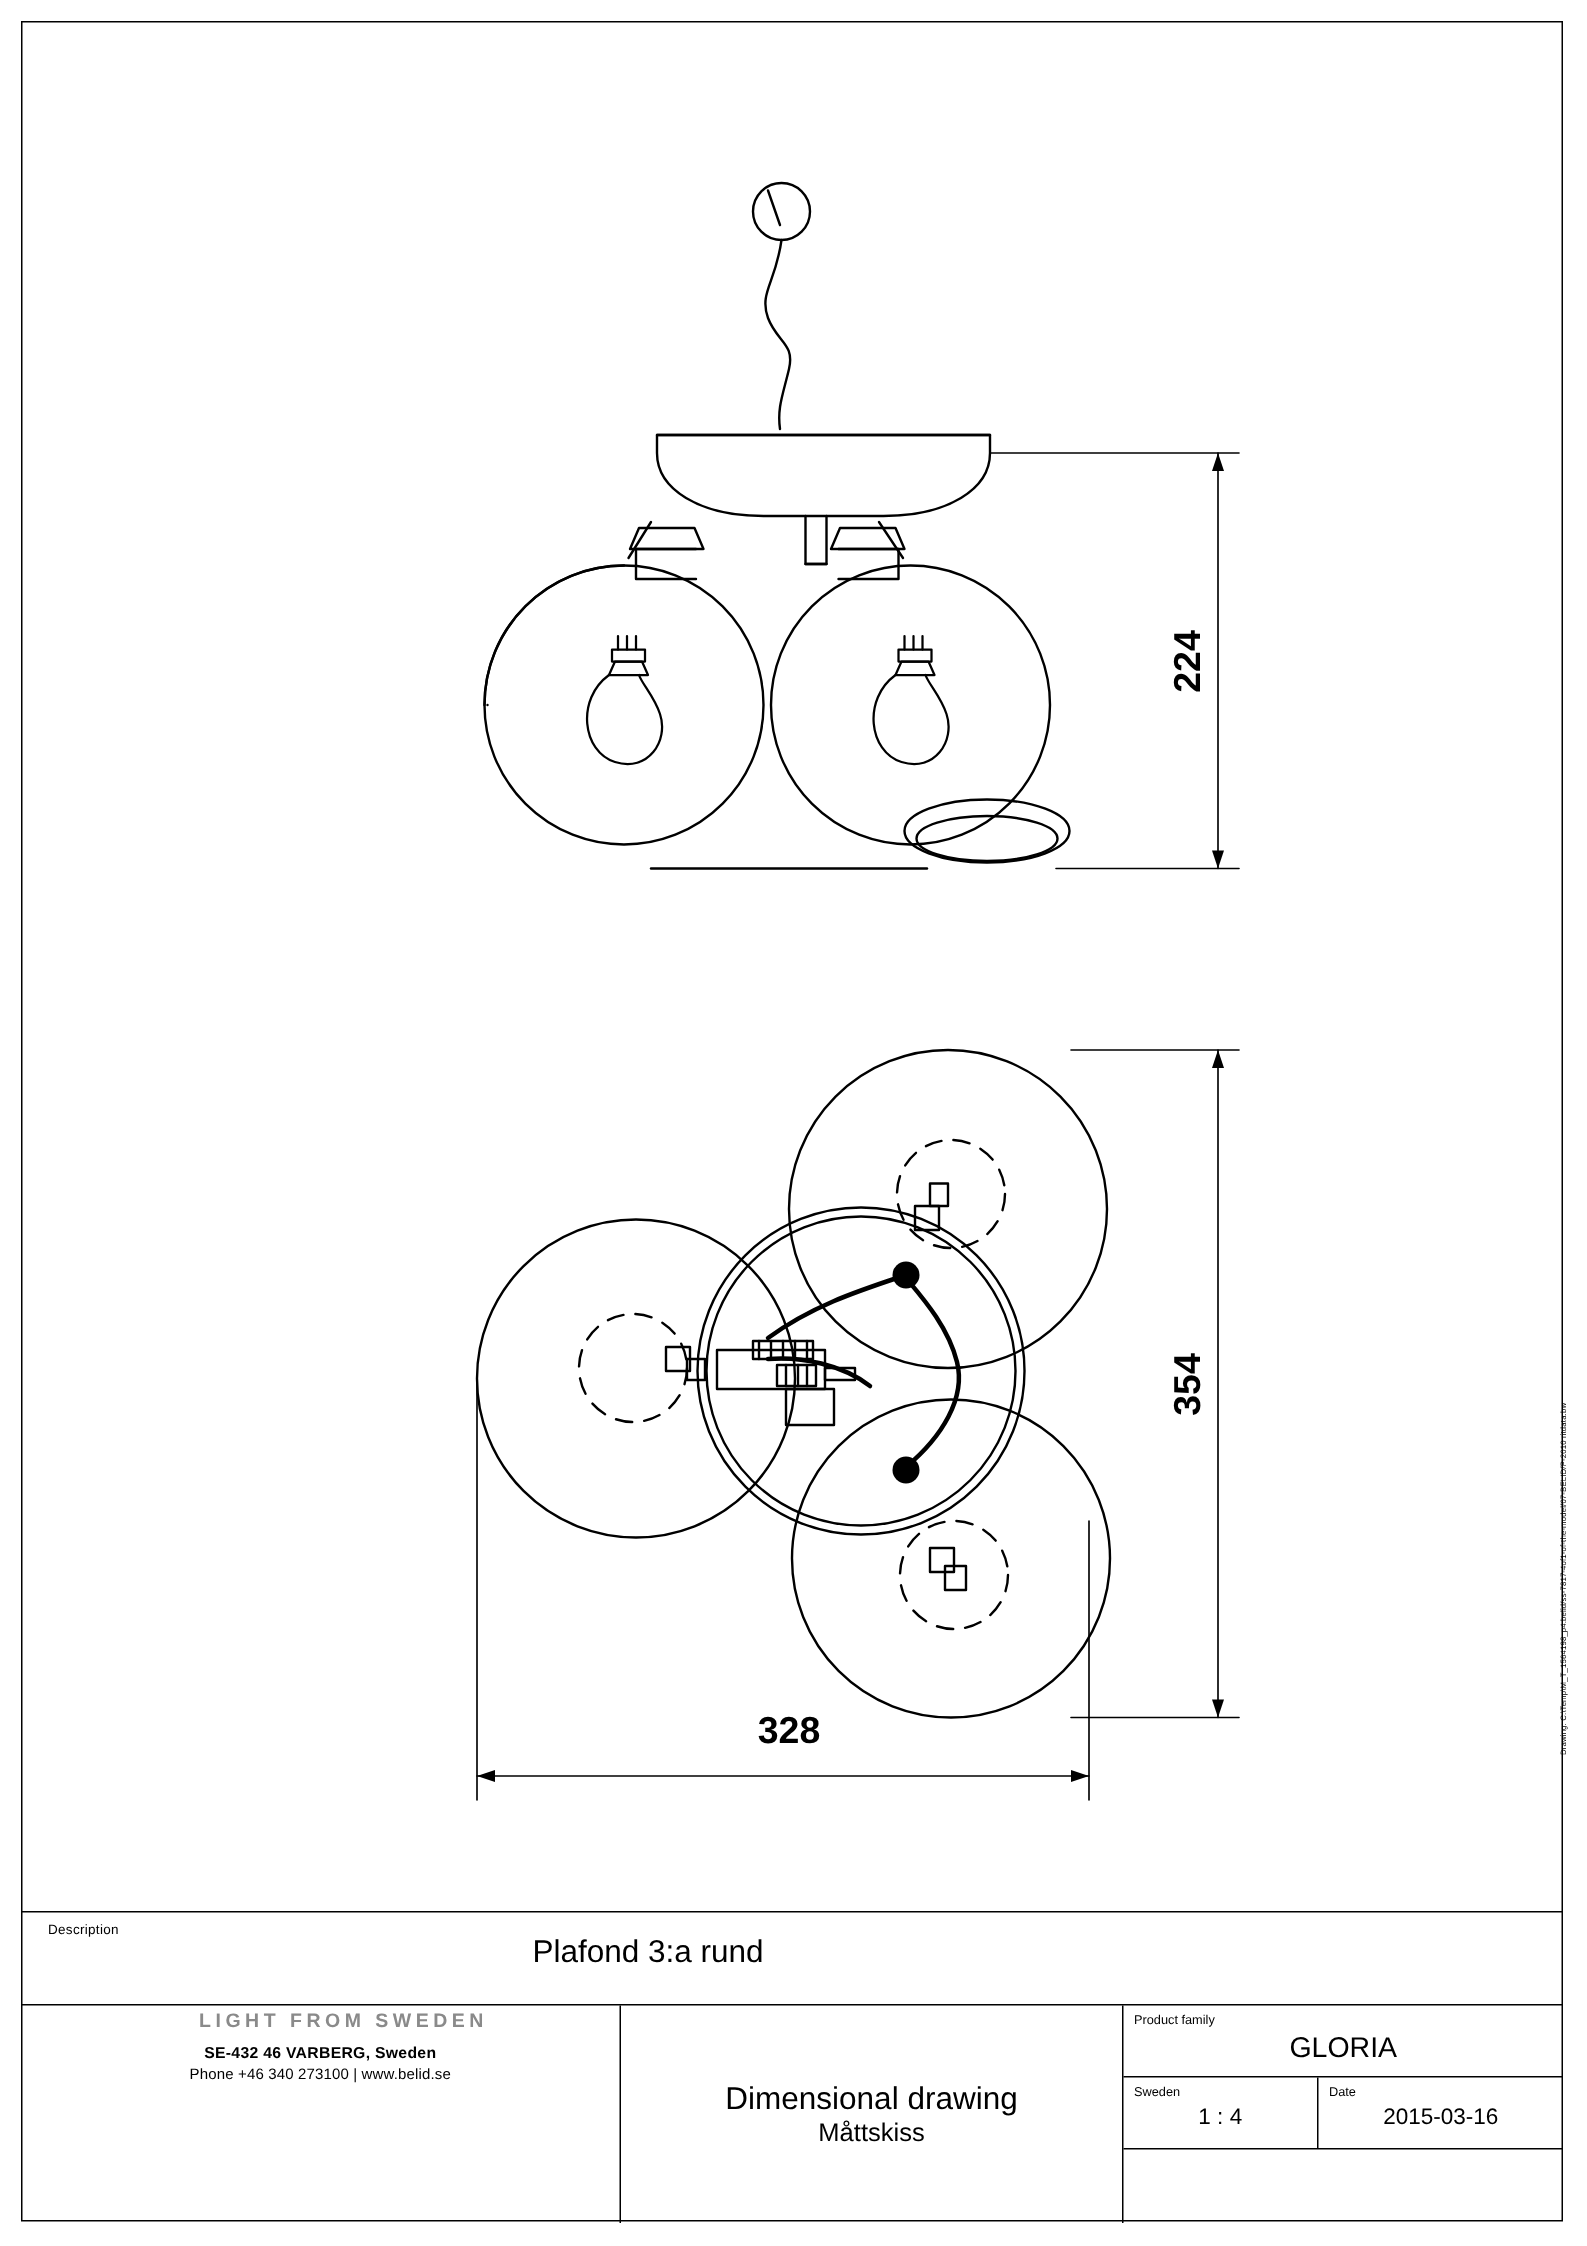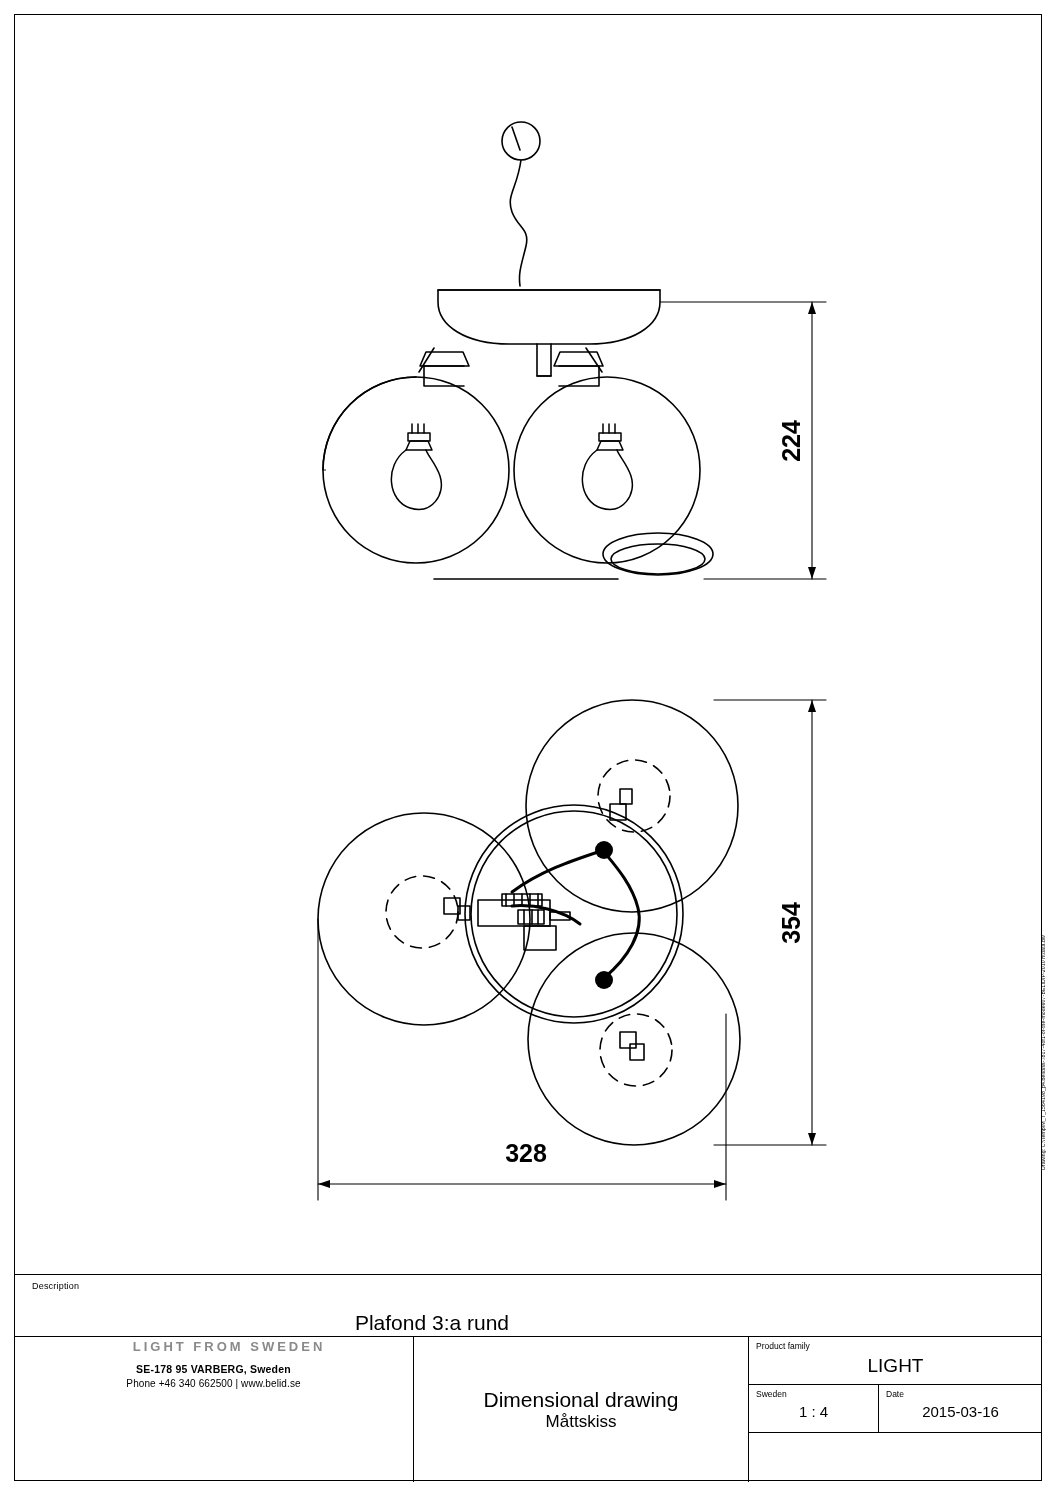--- a/index.html
+++ b/index.html
@@ -64,21 +64,21 @@
     position: absolute;
     left: 18px;
     top: 6px;
     font-size: 9px;
     letter-spacing: .2px;
     text-align: right;
   }
   .tb-desc-value {
     position: absolute;
     left: 0;
-    top: 36px;
+    top: 15px;
     width: 836px;
     text-align: center;
     font-size: 21px;
   }
   .tb-lower {
     position: absolute;
     left: 0;
     top: 62px;
     width: 1028px;
     height: 145px;
@@ -325,35 +325,35 @@
 
     <div class="tb-desc">
       <div class="tb-desc-label">Description</div>
       <div class="tb-desc-value">Plafond 3:a rund</div>
     </div>
 
     <div class="tb-lower">
 
       <div class="tb-logo">
         <div class="logo-sub">LIGHT FROM SWEDEN</div>
-        <div class="logo-addr">SE-178 95 VARBERG, Sweden</div>
-        <div class="logo-phone">Phone +46 340 662500 | www.belid.se</div>
+        <div class="logo-addr">SE-432 46 VARBERG, Sweden</div>
+        <div class="logo-phone">Phone +46 340 273100 | www.belid.se</div>
       </div>
 
       <div class="tb-mid">
         <div class="tb-mid-l1">Dimensional drawing</div>
         <div class="tb-mid-l2">Måttskiss</div>
       </div>
 
       <div class="tb-right">
 
         <div class="tbr-row">
           <div class="tbr-cell" style="width:293px;">
             <span class="tbr-label">Product family</span>
-            <span class="tbr-value">LIGHT</span>
+            <span class="tbr-value">GLORIA</span>
           </div>
         </div>
 
         <div class="tbr-row">
           <div class="tbr-cell vsep" style="width:130px;">
             <span class="tbr-label">Sweden</span>
             <span class="tbr-value small">1 : 4</span>
           </div>
           <div class="tbr-cell" style="width:163px;">
             <span class="tbr-label">Date</span>

